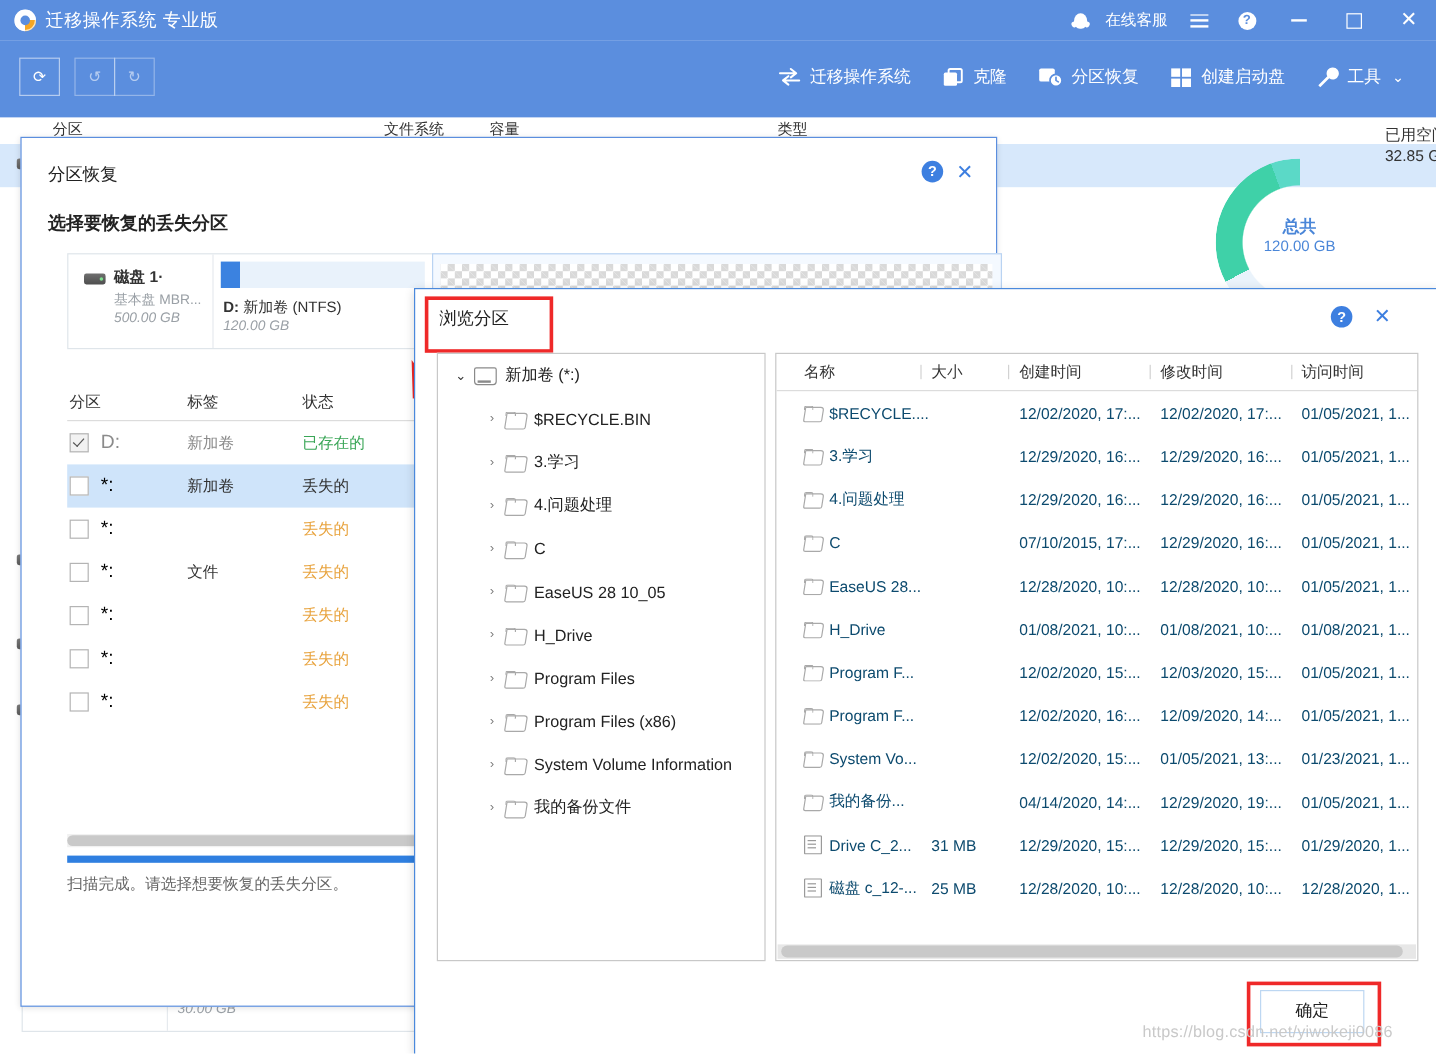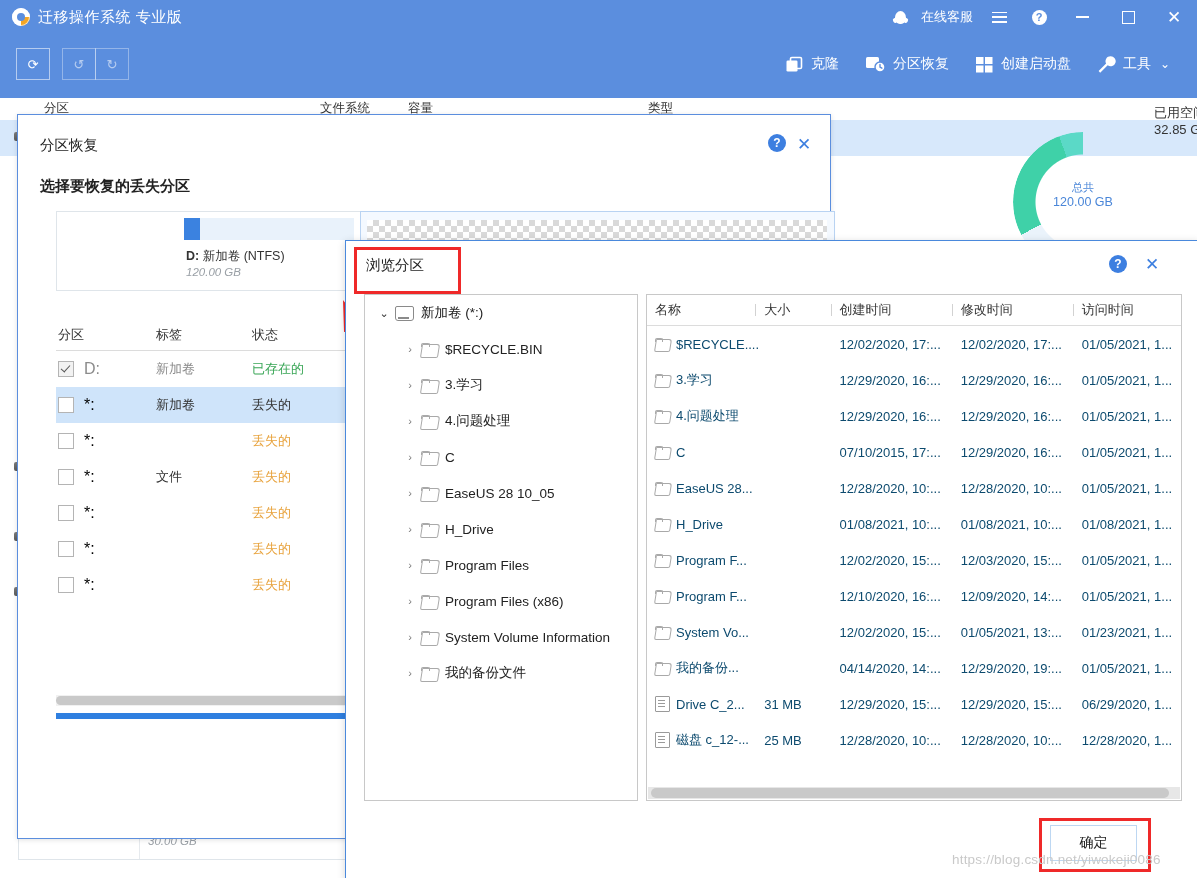--- a/index.html
+++ b/index.html
@@ -59,21 +59,21 @@
   
   .gauge{position:absolute;right:44px;top:132px;width:140px;height:90px;}
   .gauge .ring{position:absolute;left:0;top:0;width:140px;height:140px;border-radius:50%;
      background:conic-gradient(from 180deg,#eaf3fb 0deg 62deg,#3fd1a8 62deg 160deg,#5bd9c7 160deg 180deg,transparent 180deg 360deg);
      -webkit-mask:radial-gradient(circle at center, transparent 47px, #000 48px);
      mask:radial-gradient(circle at center, transparent 47px, #000 48px);}
   .gauge-used{position:absolute;right:-56px;top:-28px;text-align:left;}
   .gauge-used .l{font-size:13px;color:#333;}
   .gauge-used .v{font-size:13px;color:#333;}
   .gauge-tot{position:absolute;left:34px;top:48px;text-align:center;width:72px;}
-  .gauge-tot .l{font-size:11px;color:#4a86d8;}
+  .gauge-tot .l{font-size:14px;color:#4a86d8;font-weight:bold;}
   .gauge-tot .v{font-size:12.5px;color:#4a86d8;}
 
   
   .bg-diskcard{position:absolute;border:1px solid #dfe5ea;background:#fff;}
   .dc-left{position:absolute;left:0;top:0;width:120px;height:100%;border-right:1px solid #e6eaee;}
   .dc-ico{position:absolute;left:13px;top:16px;width:18px;height:9px;background:linear-gradient(#6f6f6f,#4e4e4e);border-radius:2px;}
   .dc-ico:after{content:"";position:absolute;right:2px;top:3px;width:3px;height:3px;border-radius:50%;background:#7ee08f;}
   .dc-name{position:absolute;left:38px;top:10px;font-size:13px;font-weight:bold;color:#333;}
   .dc-sub{position:absolute;left:38px;top:30px;font-size:11.5px;color:#9aa0a6;}
   .dc-cap{position:absolute;left:38px;top:47px;font-size:11.5px;color:#9aa0a6;font-style:italic;}
@@ -133,21 +133,21 @@
   .tdisk:after{content:"";position:absolute;left:2px;bottom:1px;width:11px;height:1.4px;background:#8a8a8a;}
   .tfold{width:17px;height:13px;margin-right:7px;position:relative;}
   .tfold:before{content:"";position:absolute;left:0;top:1px;width:16px;height:12px;border:1.3px solid #a9a9a9;border-radius:1px 3px 2px 2px;transform:skewX(-9deg);}
   .tfold:after{content:"";position:absolute;left:0;top:0;width:7px;height:3px;border:1.3px solid #a9a9a9;border-bottom:none;border-radius:2px 2px 0 0;}
 
   .list-pane{position:absolute;left:300px;top:53px;width:534px;height:505px;border:1px solid #c8c8c8;background:#fff;overflow:hidden;}
   .lhead{display:flex;height:30px;align-items:center;border-bottom:1px solid #dcdcdc;}
   .lhead div{font-size:13px;color:#333;position:relative;}
   .lhead div+div:before{content:"";position:absolute;left:-9px;top:3px;bottom:3px;width:1px;background:#d2d2d2;}
   .lrow{display:flex;height:36px;align-items:center;font-size:13px;color:#0c4a6e;}
-  .l-name{width:110px;display:flex;align-items:center;gap:6px;padding-left:8px;white-space:nowrap;overflow:hidden;}
+  .l-name{width:110px;display:flex;align-items:center;gap:6px;padding-left:8px;white-space:nowrap;overflow:hidden;margin-left:15px;}
   .l-size{width:76px;}
   .l-ct{width:122px;}
   .l-mt{width:122px;}
   .l-at{width:100px;}
   .ffold{width:15px;height:12px;flex:0 0 15px;position:relative;}
   .ffold:before{content:"";position:absolute;left:0;top:1px;width:14px;height:11px;border:1.2px solid #a9a9a9;border-radius:1px 3px 2px 2px;transform:skewX(-9deg);}
   .ffold:after{content:"";position:absolute;left:0;top:0;width:6px;height:3px;border:1.2px solid #a9a9a9;border-bottom:none;border-radius:2px 2px 0 0;}
   .ffile{width:13px;height:14px;flex:0 0 13px;border:1.2px solid #9a9a9a;border-radius:1px;position:relative;background:#fff;}
   .ffile:before{content:"";position:absolute;left:2px;top:3px;width:7px;height:1px;background:#9a9a9a;box-shadow:0 3px 0 #9a9a9a,0 6px 0 #9a9a9a;}
   .lscroll{position:absolute;left:1px;bottom:1px;width:532px;height:12px;background:#e7e7e7;}
@@ -201,20 +201,29 @@
       <div class="tbtn dim first">
           <span>↺</span>
         </div>
       <div class="tbtn dim">
           <span>↻</span>
         </div>
     </div>
     <div class="tools">
       <div class="tool">
         <span class="ti">
+          <svg width="20" height="16" viewBox="0 0 20 16">
+              <path d="M2 5h13M11 1.5 15.5 5 11 8.5" stroke="#fff" stroke-width="1.7" fill="none" stroke-linecap="round" stroke-linejoin="round"></path>
+              <path d="M18 11H5M9 7.5 4.5 11 9 14.5" stroke="#fff" stroke-width="1.7" fill="none" stroke-linecap="round" stroke-linejoin="round"></path>
+            </svg>
+        </span>
+        <span>迁移操作系统</span>
+      </div>
+      <div class="tool">
+        <span class="ti">
           <svg width="19" height="17" viewBox="0 0 19 17">
               <rect x="5.5" y="1.5" width="11" height="11" rx="1.3" fill="none" stroke="#fff" stroke-width="1.6"></rect>
               <rect x="1.5" y="4.5" width="11" height="11" rx="1.3" fill="#fff"></rect>
             </svg>
         </span>
         <span>克隆</span>
       </div>
       <div class="tool">
         <span class="ti">
           <svg width="21" height="18" viewBox="0 0 21 18">
@@ -318,20 +327,26 @@
   </div>
 </div>
 
 <div id="dlg-recovery">
   <div class="dlg-title">分区恢复</div>
   <div class="dlg-q">?</div>
   <div class="dlg-x">✕</div>
   <div class="dlg-h2">选择要恢复的丢失分区</div>
 
   <div class="rec-diskcard">
+    <div class="dc-left">
+      <span class="dc-ico"></span>
+      <div class="dc-name">磁盘 1·</div>
+      <div class="dc-sub">基本盘 MBR...</div>
+      <div class="dc-cap">500.00 GB</div>
+    </div>
     <div class="dc-part" style="left:121px;width:182px;">
       <div class="dc-bar" style="left:6px;width:170px;">
           <i style="width:16px"></i>
         </div>
       <div class="dc-lab" style="top:36px;left:8px;">
         <b>D:</b> <span>新加卷 (NTFS)</span>
       </div>
       <div class="dc-size" style="top:54px;left:8px;">120.00 GB</div>
     </div>
     <div class="rec-sel">
@@ -405,20 +420,21 @@
           </div>
           <div class="c-lab "></div>
           <div class="c-st st-lost">丢失的</div>
         </div>
       </div>
   </div>
   <div class="tbl-hscroll">
       <i></i>
     </div>
   <div class="prog"></div>
+  <div class="prog-txt">扫描完成。请选择想要恢复的丢失分区。</div>
 </div>
 
 <svg class="arrow">
   <path d="M52 160 L14 22" stroke="#ef2929" stroke-width="7" fill="none"></path>
   <path d="M3 0 L26 30 L4 32 Z" fill="#ef2929"></path>
 </svg>
 
 <div id="dlg-browse">
   <div class="b-title-box"></div>
   <div class="b-title">浏览分区</div>
@@ -563,21 +579,21 @@
           <div class="l-ct">12/02/2020, 15:...</div>
           <div class="l-mt">12/03/2020, 15:...</div>
           <div class="l-at">01/05/2021, 1...</div>
         </div>
         <div class="lrow">
           <div class="l-name">
             <span class="ffold"></span>
             <span>Program F...</span>
           </div>
           <div class="l-size"></div>
-          <div class="l-ct">12/10/2020, 16:...</div>
+          <div class="l-ct">12/02/2020, 16:...</div>
           <div class="l-mt">12/09/2020, 14:...</div>
           <div class="l-at">01/05/2021, 1...</div>
         </div>
         <div class="lrow">
           <div class="l-name">
             <span class="ffold"></span>
             <span>System Vo...</span>
           </div>
           <div class="l-size"></div>
           <div class="l-ct">12/02/2020, 15:...</div>
@@ -595,21 +611,21 @@
           <div class="l-at">01/05/2021, 1...</div>
         </div>
         <div class="lrow">
           <div class="l-name">
             <span class="ffile"></span>
             <span>Drive  C_2...</span>
           </div>
           <div class="l-size">31 MB</div>
           <div class="l-ct">12/29/2020, 15:...</div>
           <div class="l-mt">12/29/2020, 15:...</div>
-          <div class="l-at">06/29/2020, 1...</div>
+          <div class="l-at">01/29/2020, 1...</div>
         </div>
         <div class="lrow">
           <div class="l-name">
             <span class="ffile"></span>
             <span>磁盘 c_12-...</span>
           </div>
           <div class="l-size">25 MB</div>
           <div class="l-ct">12/28/2020, 10:...</div>
           <div class="l-mt">12/28/2020, 10:...</div>
           <div class="l-at">12/28/2020, 1...</div>

